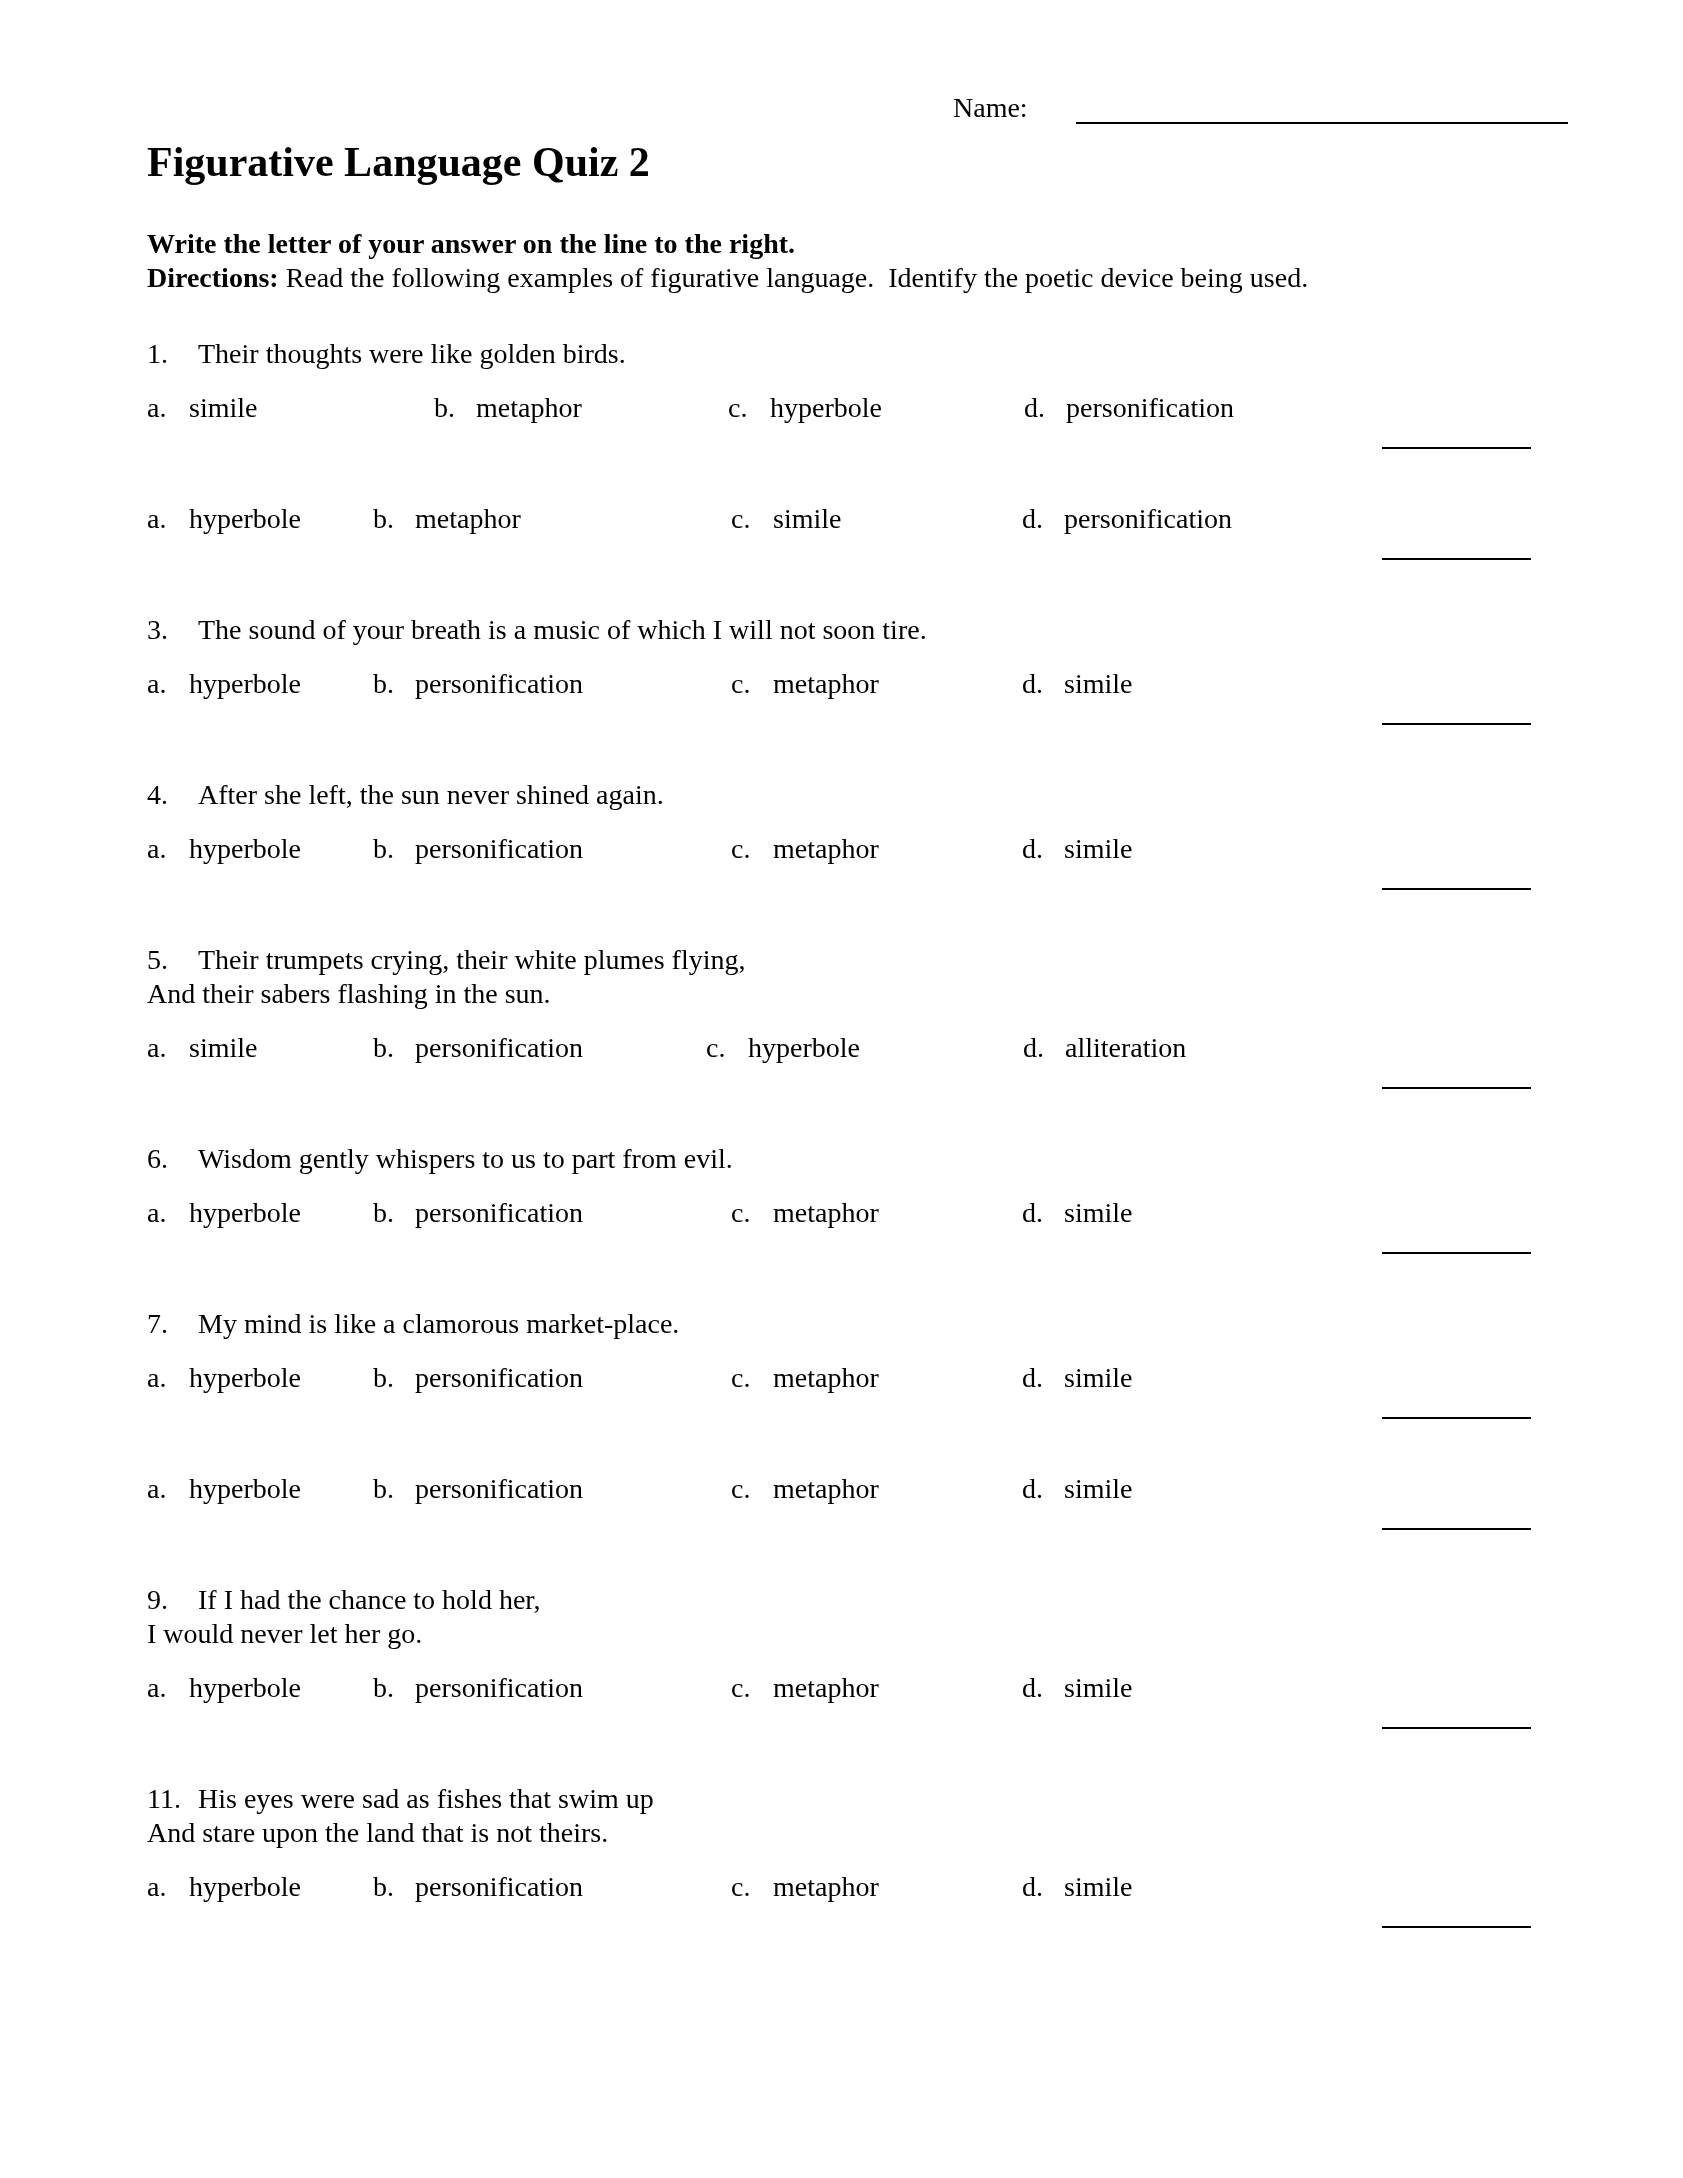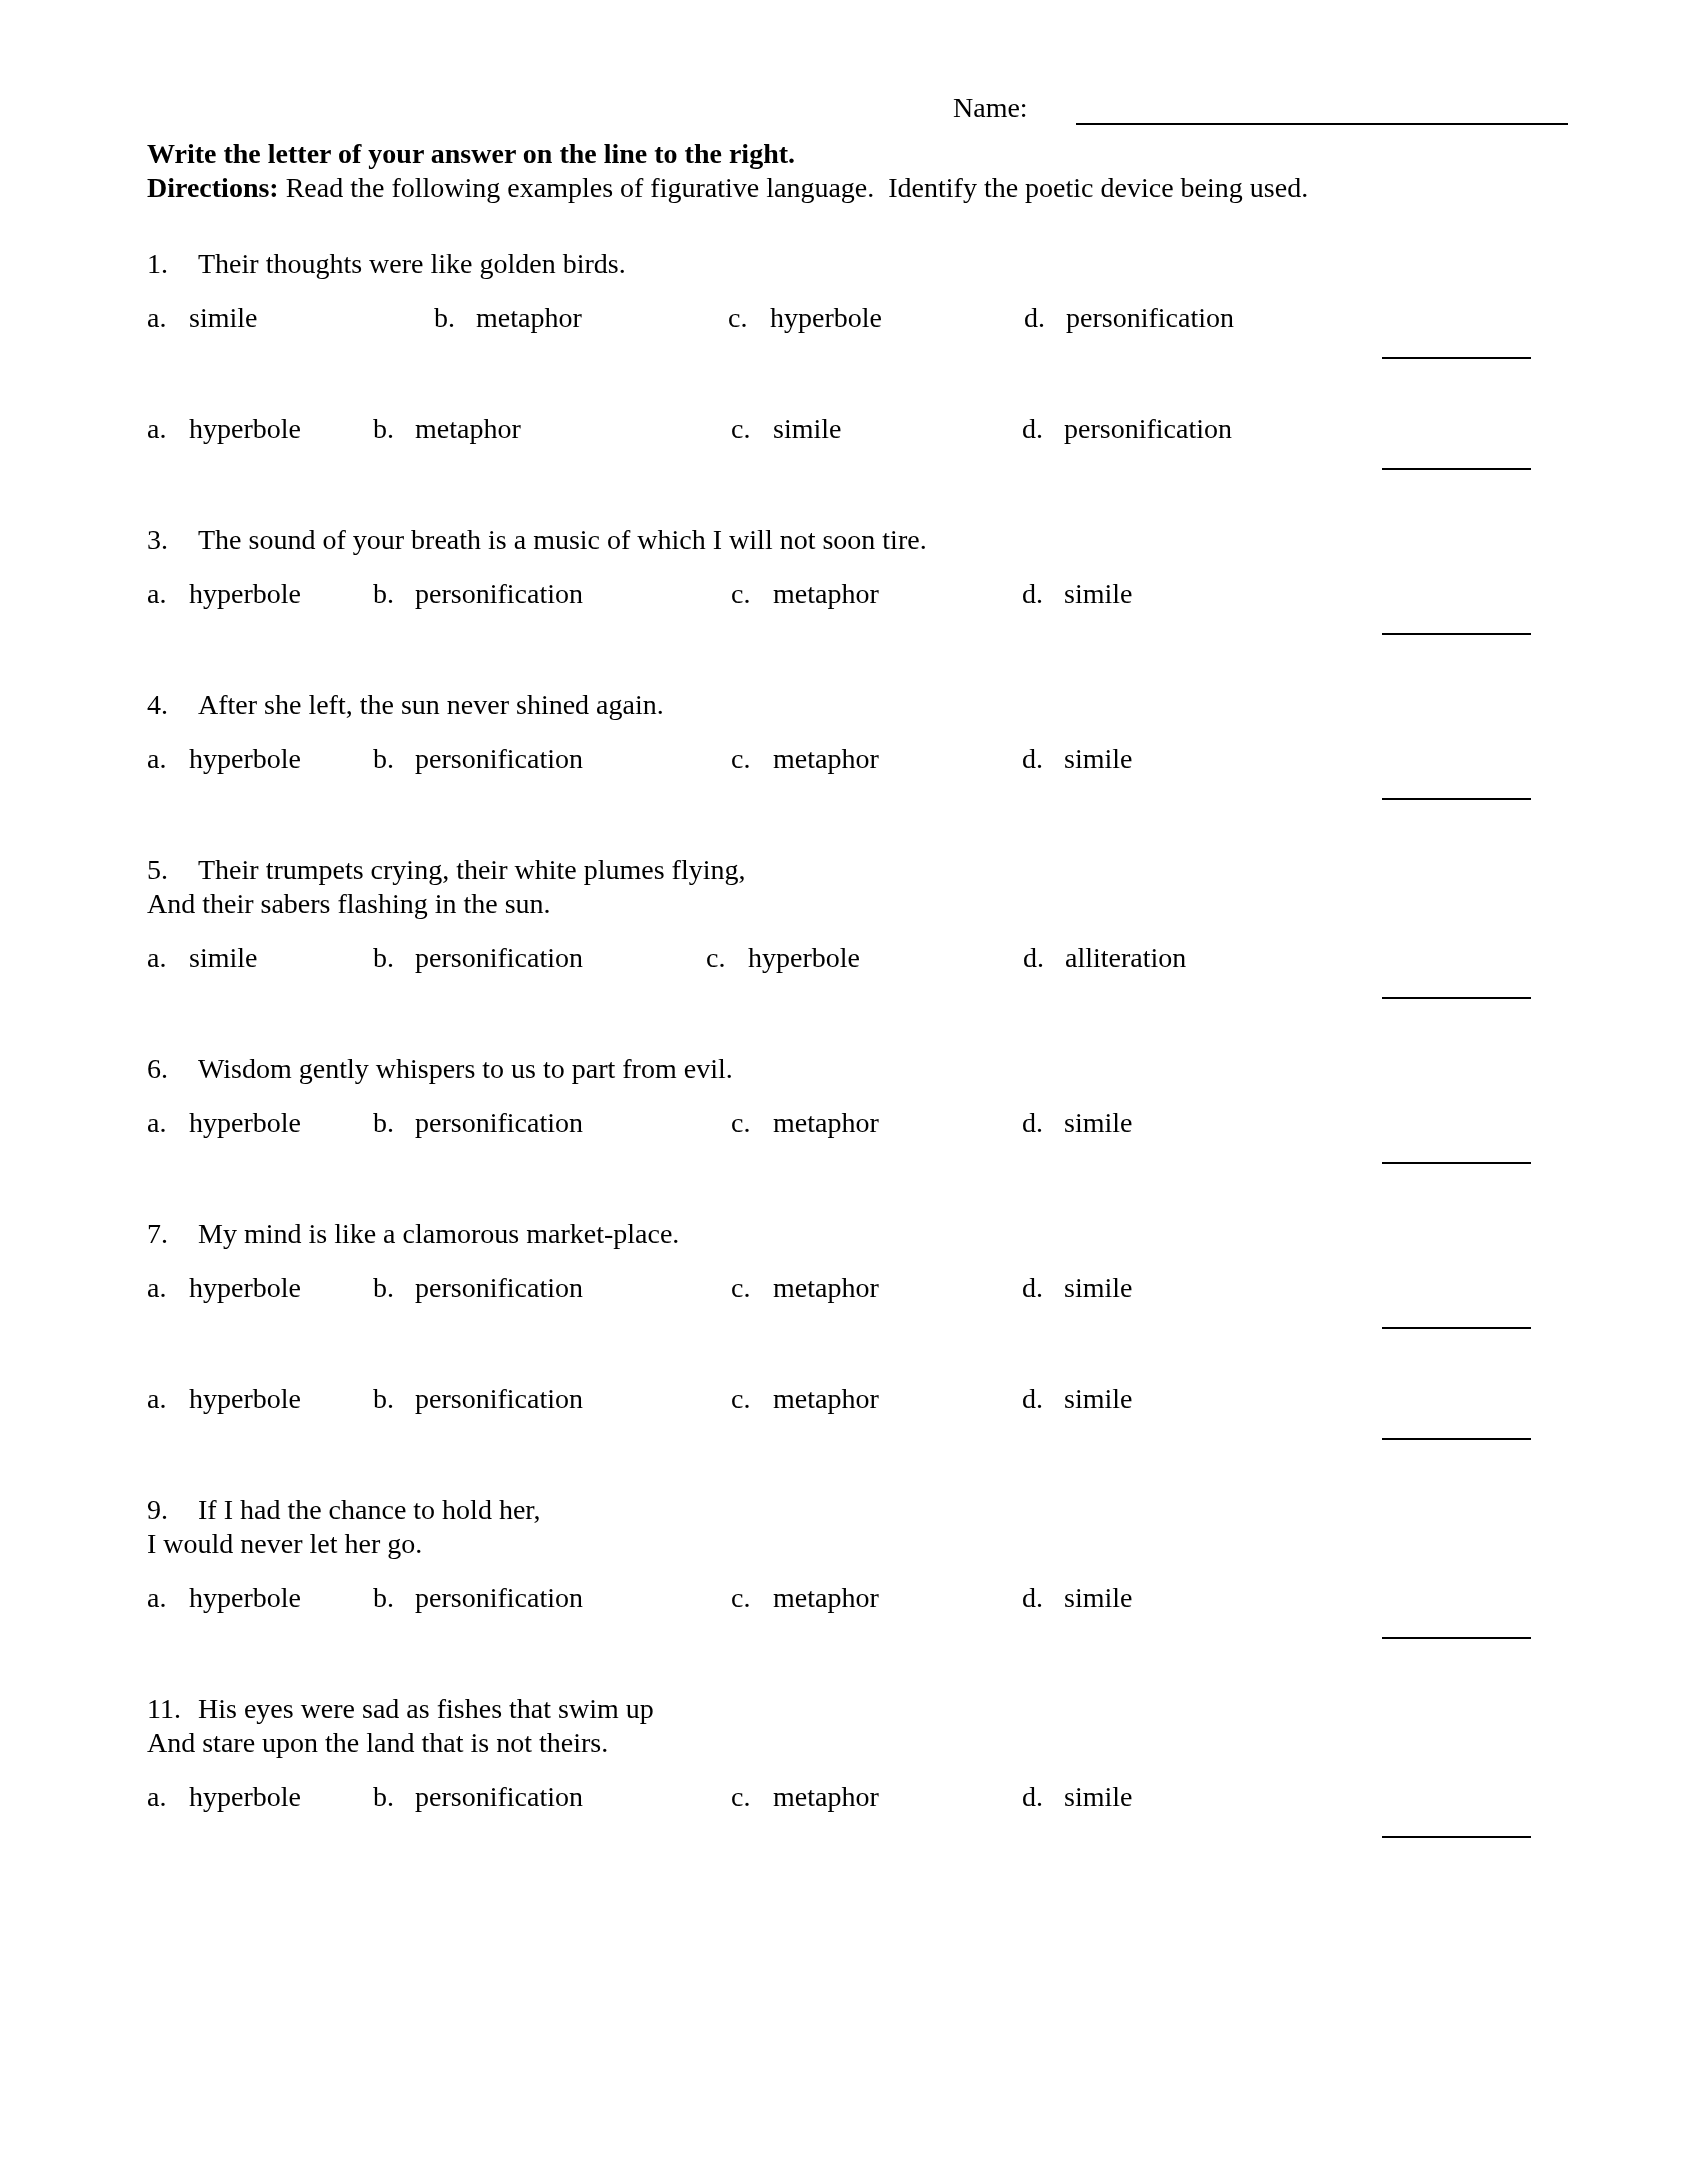--- a/index.html
+++ b/index.html
@@ -7,21 +7,21 @@
     width: 1683px; height: 2178px; position: relative;
     font-family: "Liberation Serif", "DejaVu Serif", serif;
     color: #000000; font-size: 28px; line-height: 34px;
     -webkit-font-smoothing: antialiased;
   }
   .page { position: absolute; inset: 0; }
 
   
   .name-row {
     position: absolute; left: 953px; top: 91px;
-    display: flex; align-items: flex-end; gap: 36px;
+    display: flex; align-items: center; gap: 36px;
   }
   .name-label { font-size: 28px; }
   .name-blank {
     display: inline-block; width: 492px; height: 30px;
     margin-left: 12px; border-bottom: 2px solid #000;
   }
 
   
   .content { position: absolute; left: 147px; top: 137px; width: 1386px; }
 
@@ -62,20 +62,21 @@
 
 <div class="page">
 
   <div class="name-row">
     <span class="name-label">Name:</span>
     <span class="name-blank"></span>
   </div>
 
   <div class="content">
 
+    <h1 class="title">Figurative Language Quiz 2</h1>
 
     <div class="directions">
       <div class="dir-line bold">Write the letter of your answer on the line to the right.</div>
       <div class="dir-line"><span class="bold">Directions:</span><span> Read the following examples of figurative language.  Identify the poetic device being used.</span></div>
     </div>
 
     <div>
   <div class="question">
     <div>
             <div class="stem-line"><span class="qnum">1.</span><span>Their thoughts were like golden birds.</span></div>

